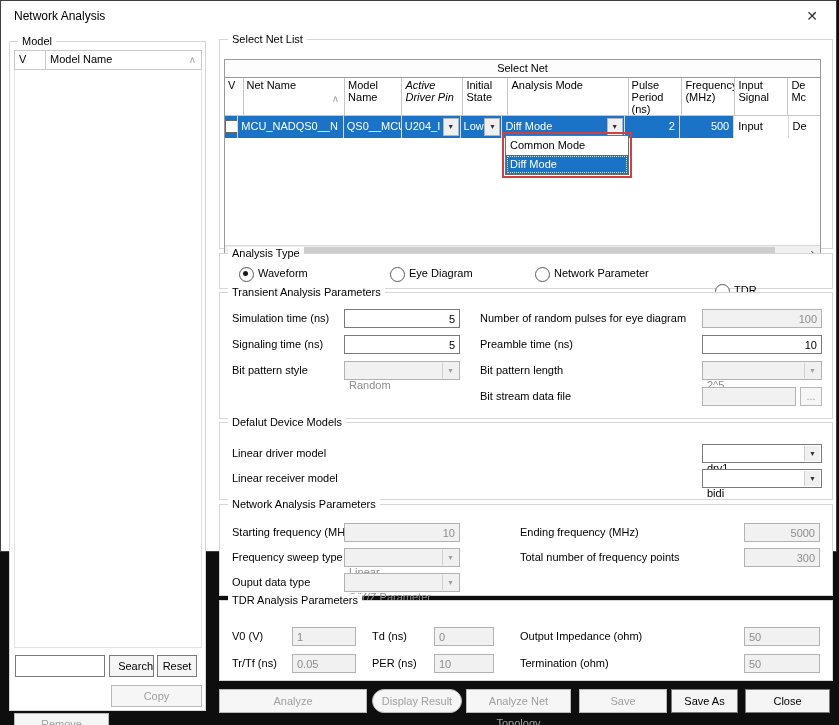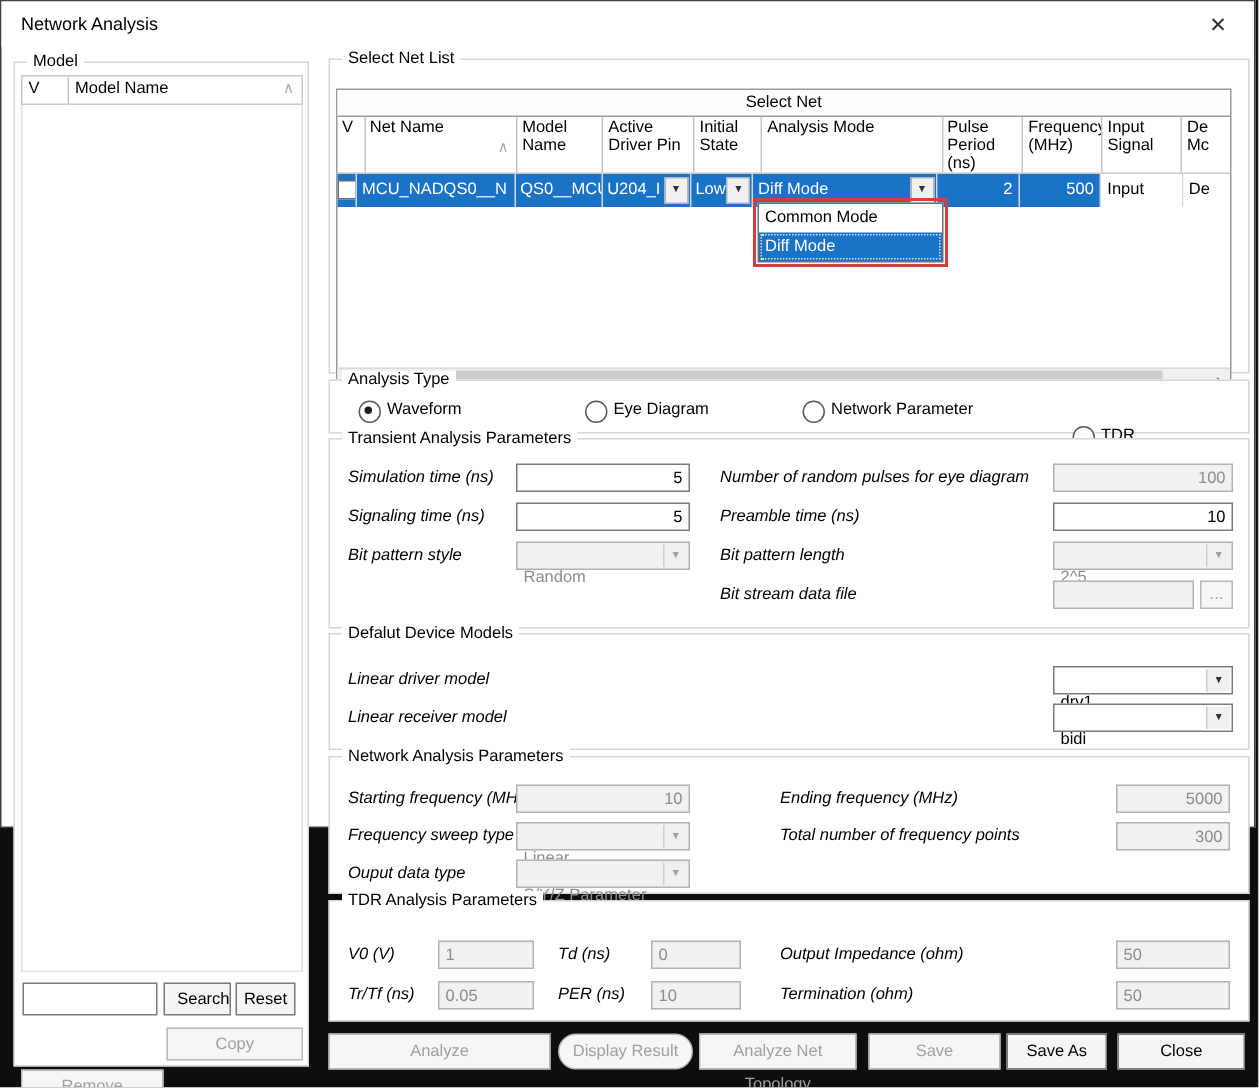--- a/index.html
+++ b/index.html
@@ -5,21 +5,21 @@
   html,body{margin:0;padding:0;}
   body{font-family:"Liberation Sans","DejaVu Sans",sans-serif;font-size:11px;color:#000;}
   .frame{position:relative;width:839px;height:725px;background:#0e0e0e;overflow:hidden;}
   .win{position:absolute;left:0;top:0;width:837px;height:552px;background:#fff;border:1px solid #3f3f3f;box-sizing:border-box;padding-left:28px;}
   .abs{position:absolute;box-sizing:border-box;}
   .titlebar{left:0;top:0;right:0;height:30px;background:#fff;}
   .title{left:13px;top:8px;font-size:12px;}
   .close-x{right:15px;top:6px;font-size:14px;color:#333;width:18px;height:18px;text-align:center;line-height:18px;cursor:default;}
   .group{border:1px solid #d6d6d6;background:#fff;}
   .legend{position:absolute;top:-7px;left:8px;background:#fff;padding:0 4px;font-size:11px;white-space:nowrap;}
-  .lbl{white-space:nowrap;font-style:italic;}
+  .lbl{white-space:nowrap;}
   
   .tb{border:1px solid #7a7a7a;background:#fff;font-size:11px;padding:0 4px;line-height:17px;overflow:hidden;white-space:nowrap;}
   .tb.num{text-align:right;}
   .tb.dis{border-color:#b2b2b2;background:#f1f1f1;color:#8c8c8c;}
   
   .combo{border:1px solid #7a7a7a;background:#fff;font-size:11px;}
   .combo .ctext{position:absolute;left:4px;top:15px;right:18px;line-height:17px;overflow:hidden;white-space:nowrap;}
   .combo .carr{position:absolute;right:1px;top:1px;bottom:1px;width:15px;background:#f0f0f0;border-left:1px solid #cfcfcf;text-align:center;font-size:7px;line-height:15px;color:#333;}
   .combo.dis{border-color:#b2b2b2;background:#f1f1f1;color:#8c8c8c;}
   .combo.dis .carr{color:#9f9f9f;}
@@ -93,21 +93,21 @@
 
       <div class="btn" style="height:17px;line-height:16px;border:none;border-bottom:1px solid #9a9a9a;background:#fdfdfd;">Select Net</div>
 
       <div class="hdr-row">
         <div class="hdr-cell" style="width:13px;">V</div>
         <div class="hdr-cell" style="width:107px;">
           <span>Net Name</span>
           <span class="sorticon" style="position:absolute;right:5px;bottom:10px;">∧</span>
         </div>
         <div class="hdr-cell" style="width:57px;">Model Name</div>
-        <div class="hdr-cell" style="width:61px;">Active Driver Pin</div>
+        <div class="hdr-cell" style="width:61px;font-style:italic;">Active Driver Pin</div>
         <div class="hdr-cell" style="width:43px;">Initial State</div>
         <div class="hdr-cell" style="width:128px;">Analysis Mode</div>
         <div class="hdr-cell" style="width:53px;">Pulse Period (ns)</div>
         <div class="hdr-cell" style="width:52px;">Frequency (MHz)</div>
         <div class="hdr-cell" style="width:52px;">Input Signal</div>
         <div class="hdr-cell" style="width:29px;border-right:none;">De Mc</div>
       </div>
 
       <div class="data-row">
         <div class="cell sel" style="width:13px;">

